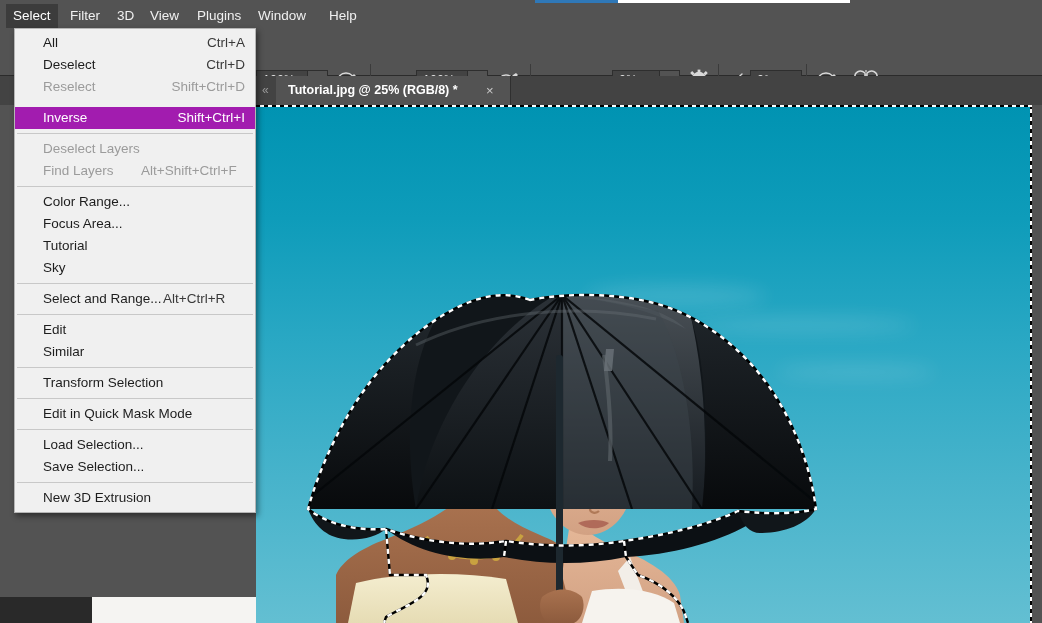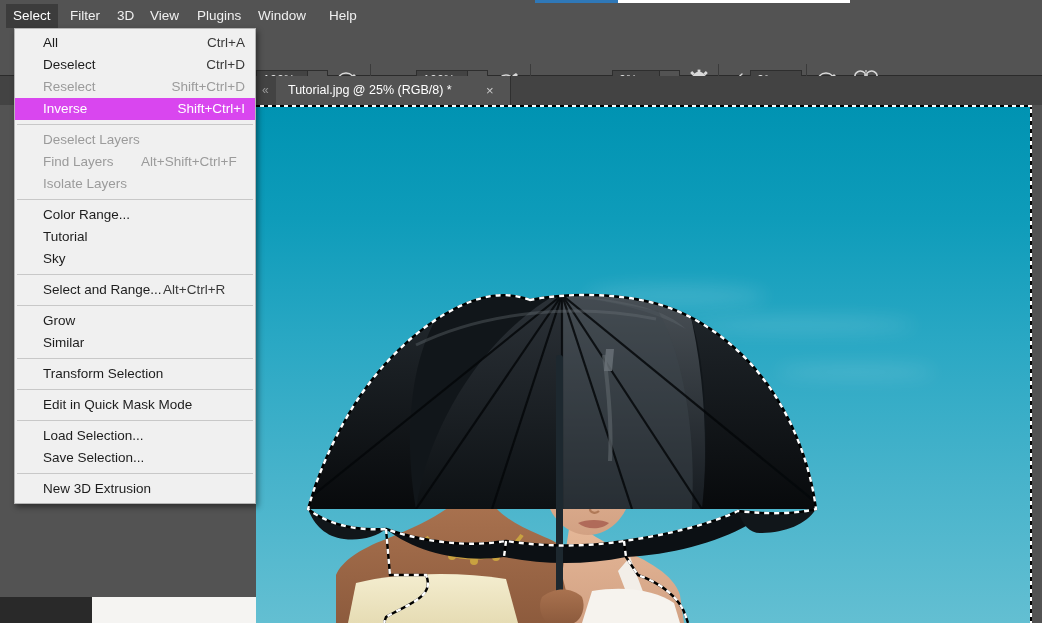--- a/index.html
+++ b/index.html
@@ -39,21 +39,21 @@
     background:#535353;border:1px solid #2e2e2e;border-left:none;
     color:#cfcfcf;font-size:10px;line-height:19px;text-align:center;
   }
   .ob-sep{position:absolute;top:36px;width:1px;height:28px;background:#3b3b3b;}
   .ob-icon{position:absolute;color:#d9d9d9;}
 
   
   .tabbar{position:absolute;left:0;top:76px;width:1042px;height:29px;background:#434343;}
   .tab{
     position:absolute;top:0;height:29px;box-sizing:border-box;
-    background:#535353;color:#ffffff;font-size:12.5px;font-weight:normal;
+    background:#535353;color:#ffffff;font-size:12.5px;font-weight:bold;
     line-height:29px;padding:0 10px 0 12px;white-space:nowrap;
     border-right:1px solid #2f2f2f;
   }
   .tab-close{position:absolute;top:0;height:29px;line-height:29px;color:#c9c9c9;font-size:13px;}
   .tab-prev{position:absolute;top:0;height:29px;line-height:29px;color:#9a9a9a;font-size:12px;}
 
   
   .canvas-wrap{position:absolute;left:256px;top:105px;width:776px;height:518px;overflow:hidden;}
   .sky{
     position:absolute;left:0;top:0;width:776px;height:518px;
@@ -85,21 +85,21 @@
     box-shadow:2px 3px 6px rgba(0,0,0,.45);
     padding:3px 0 3px 0;box-sizing:border-box;
   }
   .mrow{
     position:relative;height:22px;line-height:22px;
     font-size:13.5px;color:#1d1d1d;white-space:nowrap;cursor:default;
   }
   .mrow .lbl{position:absolute;left:28px;top:0;}
   .mrow .acc{position:absolute;right:10px;top:0;color:#3a3a3a;}
   .mrow.disabled .lbl,.mrow.disabled .acc{color:#9b9b9b;}
-  .mrow.sel{background:#d946ef;}
+  .mrow.sel{background:#a21caf;margin-top:9px;}
   .mrow.sel .lbl,.mrow.sel .acc{color:#ffffff;}
   .mrow .arrow{position:absolute;right:11px;top:0;font-size:11px;color:#2a2a2a;}
   .msep{height:1px;background:#c8c8c8;margin:4px 2px;}
 </style>
 </head>
 <body>
 
 <div id="app">
 
   <div class="top-strip">
@@ -397,51 +397,51 @@
     <div class="msep"></div>
 
     <div class="mrow disabled">
       <span class="lbl">Deselect Layers</span>
       <span class="acc"></span>
     </div>
     <div class="mrow disabled">
       <span class="lbl">Find Layers</span>
       <span class="acc" style="right:auto;left:126px;">Alt+Shift+Ctrl+F</span>
     </div>
-    <div class="mrow disabled">
-      <span class="lbl">Isolate Layers</span>
-      <span class="acc"></span>
-    </div>
 
     <div class="msep"></div>
 
     <div class="mrow">
       <span class="lbl">Color Range...</span>
       <span class="acc"></span>
     </div>
     <div class="mrow">
+      <span class="lbl">Focus Area...</span>
+      <span class="acc"></span>
+    </div>
+    <div class="mrow">
       <span class="lbl">Tutorial</span>
       <span class="acc"></span>
     </div>
     <div class="mrow">
       <span class="lbl">Sky</span>
       <span class="acc"></span>
     </div>
 
     <div class="msep"></div>
 
     <div class="mrow">
       <span class="lbl">Select and Range...</span>
       <span class="acc" style="right:auto;left:148px;">Alt+Ctrl+R</span>
     </div>
 
     <div class="msep"></div>
 
     <div class="mrow">
-      <span class="lbl">Grow</span>
+      <span class="lbl">Edit</span>
     </div>
     <div class="mrow">
       <span class="lbl">Similar</span>
     </div>
 
     <div class="msep"></div>
 
     <div class="mrow">
       <span class="lbl">Transform Selection</span>
     </div>

